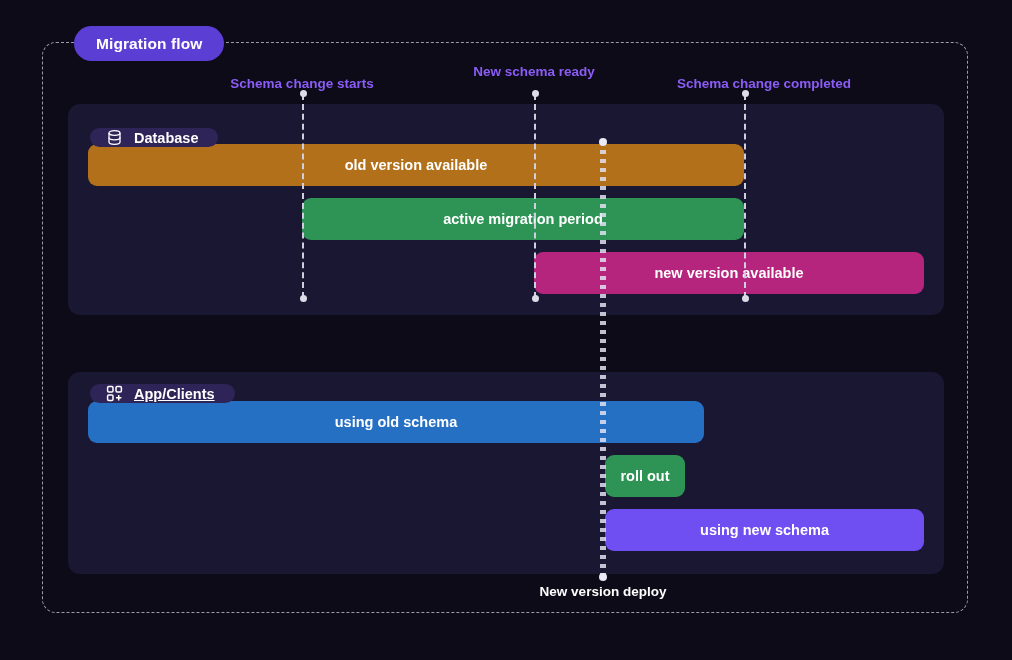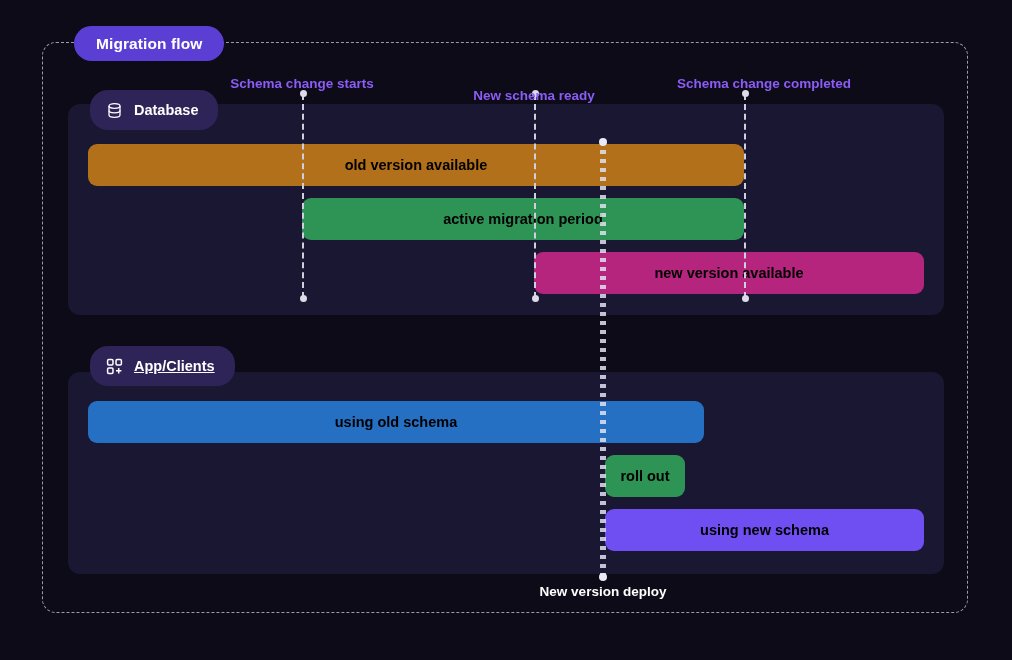--- a/index.html
+++ b/index.html
@@ -43,41 +43,42 @@
     width: 876px;
     background: #1a1733;
     border-radius: 12px;
   }
   #lane-db  { top: 104px; height: 211px; }
   #lane-app { top: 372px; height: 202px; }
 
   
   .lane-badge {
     position: absolute;
-    height: 40px;
+    height: 19px;
     padding: 0 20px 0 16px;
     display: flex; align-items: center; gap: 11px;
     background: #2f2457;
     border-radius: 18px;
     color: #ffffff;
     font-size: 14.5px;
     font-weight: bold;
     z-index: 6;
+    margin-top: 38px;
   }
   #badge-db  { left: 90px; top: 90px; }
   #badge-app { left: 90px; top: 346px; text-decoration: underline; }
   .lane-badge svg { display: block; }
 
   
   .bar {
     position: absolute;
     height: 42px;
     border-radius: 9px;
     display: flex; align-items: center; justify-content: center;
-    color: #000000;
+    color: #ffffff;
     font-size: 14.5px;
     font-weight: bold;
     z-index: 4;
     white-space: nowrap;
   }
 
   
   .marker {
     position: absolute;
     width: 0;
@@ -185,21 +186,21 @@
   <div class="marker" style="left:302px; top:94px; height:204px;">
     <span class="dot top"></span>
     <span class="dot bot"></span>
   </div>
   <div class="marker-label" style="left:302px; top:76px;">Schema change starts</div>
 
   <div class="marker" style="left:534px; top:94px; height:204px;">
     <span class="dot top"></span>
     <span class="dot bot"></span>
   </div>
-  <div class="marker-label" style="left:534px; top:88px;">New schema ready</div>
+  <div class="marker-label" style="left:534px; top:64px;">New schema ready</div>
 
   <div class="marker" style="left:744px; top:94px; height:204px;">
     <span class="dot top"></span>
     <span class="dot bot"></span>
   </div>
   <div class="marker-label" style="left:764px; top:76px;">Schema change completed</div>
 
   <div class="deploy-line"></div>
   <div class="deploy-dot" id="deploy-dot-top"></div>
   <div class="deploy-dot" id="deploy-dot-bot"></div>

